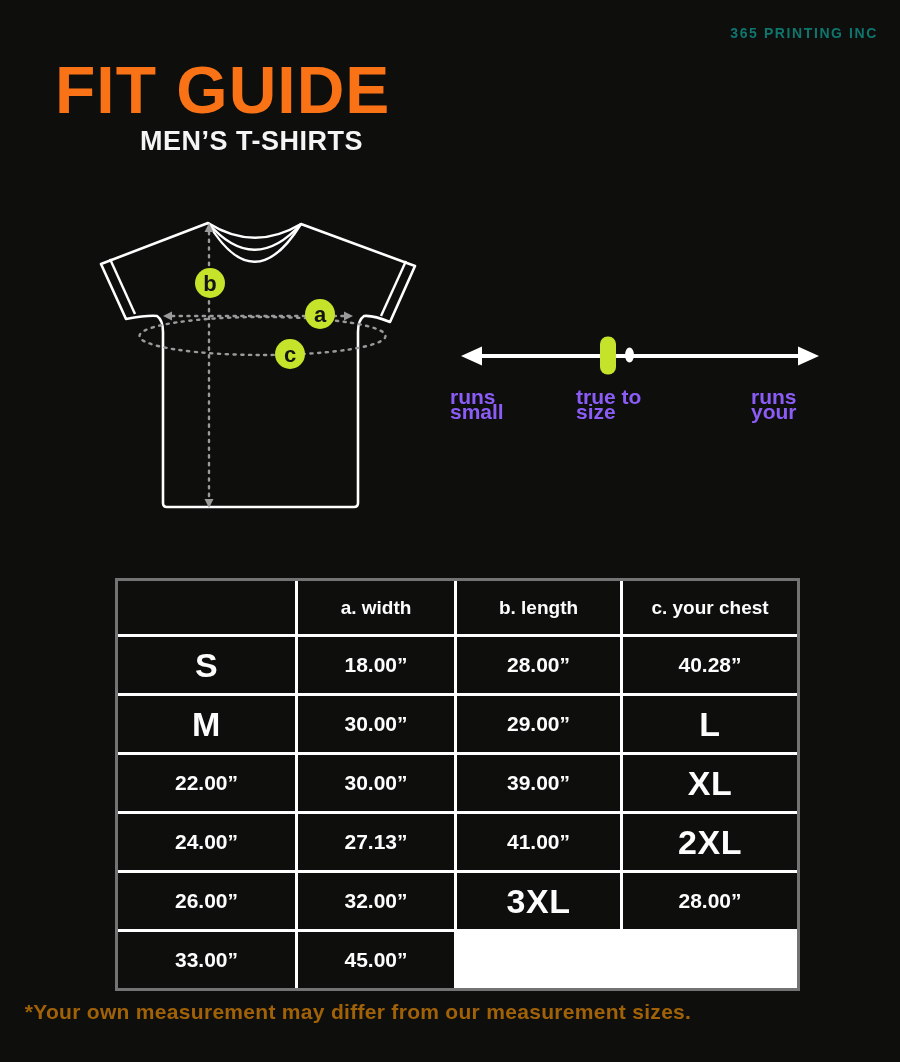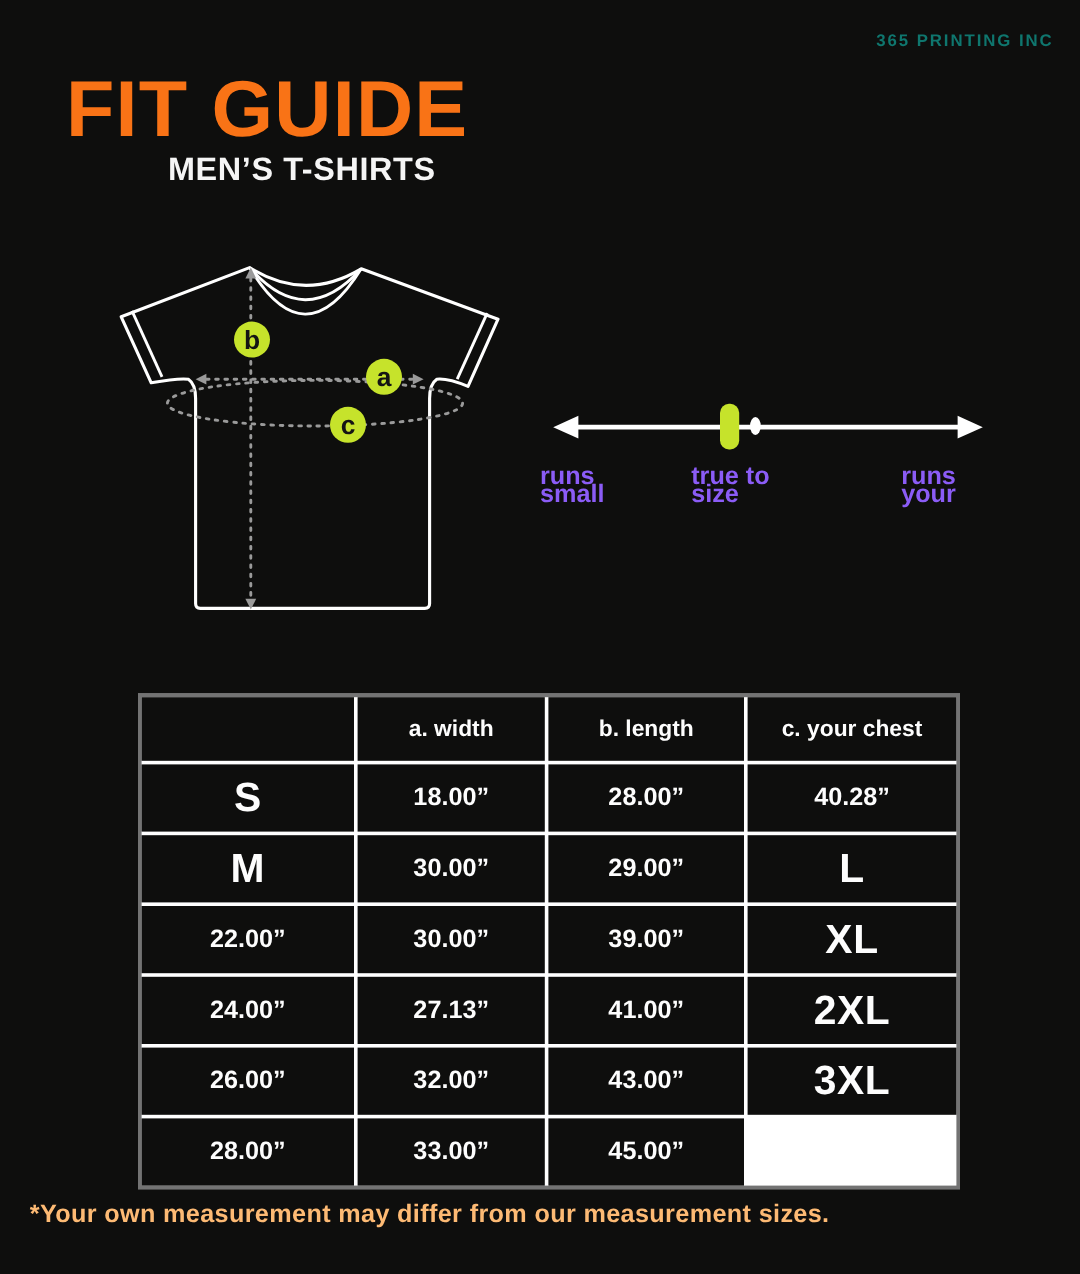--- a/index.html
+++ b/index.html
@@ -49,21 +49,21 @@
     background:#0e0e0d;
     display:flex;align-items:center;justify-content:center;
     font-weight:bold;color:#fdfdfd;
   }
   .cell.hdr{font-size:19px;}
   .cell.size{font-size:34px;letter-spacing:0.5px;}
   .cell.val{font-size:21px;}
   .footnote{
     position:absolute;top:1000px;left:0;width:716px;
     text-align:center;font-size:21px;font-weight:bold;
-    color:#fdba74;letter-spacing:0.3px;
+    color:#a16207;letter-spacing:0.3px;
   }
   svg text{font-family:"Liberation Sans",sans-serif;}
 </style>
 </head>
 <body>
 
 <div class="brand">365 PRINTING INC</div>
 <div class="title">FIT GUIDE</div>
 <div class="subtitle">MEN’S T-SHIRTS</div>
 
@@ -146,21 +146,20 @@
   <div class="cell val">39.00”</div>
 
   <div class="cell size">XL</div>
   <div class="cell val">24.00”</div>
   <div class="cell val">27.13”</div>
   <div class="cell val">41.00”</div>
 
   <div class="cell size">2XL</div>
   <div class="cell val">26.00”</div>
   <div class="cell val">32.00”</div>
-  <div class="cell val">43.00”</div>
 
   <div class="cell size">3XL</div>
   <div class="cell val">28.00”</div>
   <div class="cell val">33.00”</div>
   <div class="cell val">45.00”</div>
 </div>
 
 <div class="footnote">*Your own measurement may differ from our measurement sizes.</div>
 
 </body></html>

